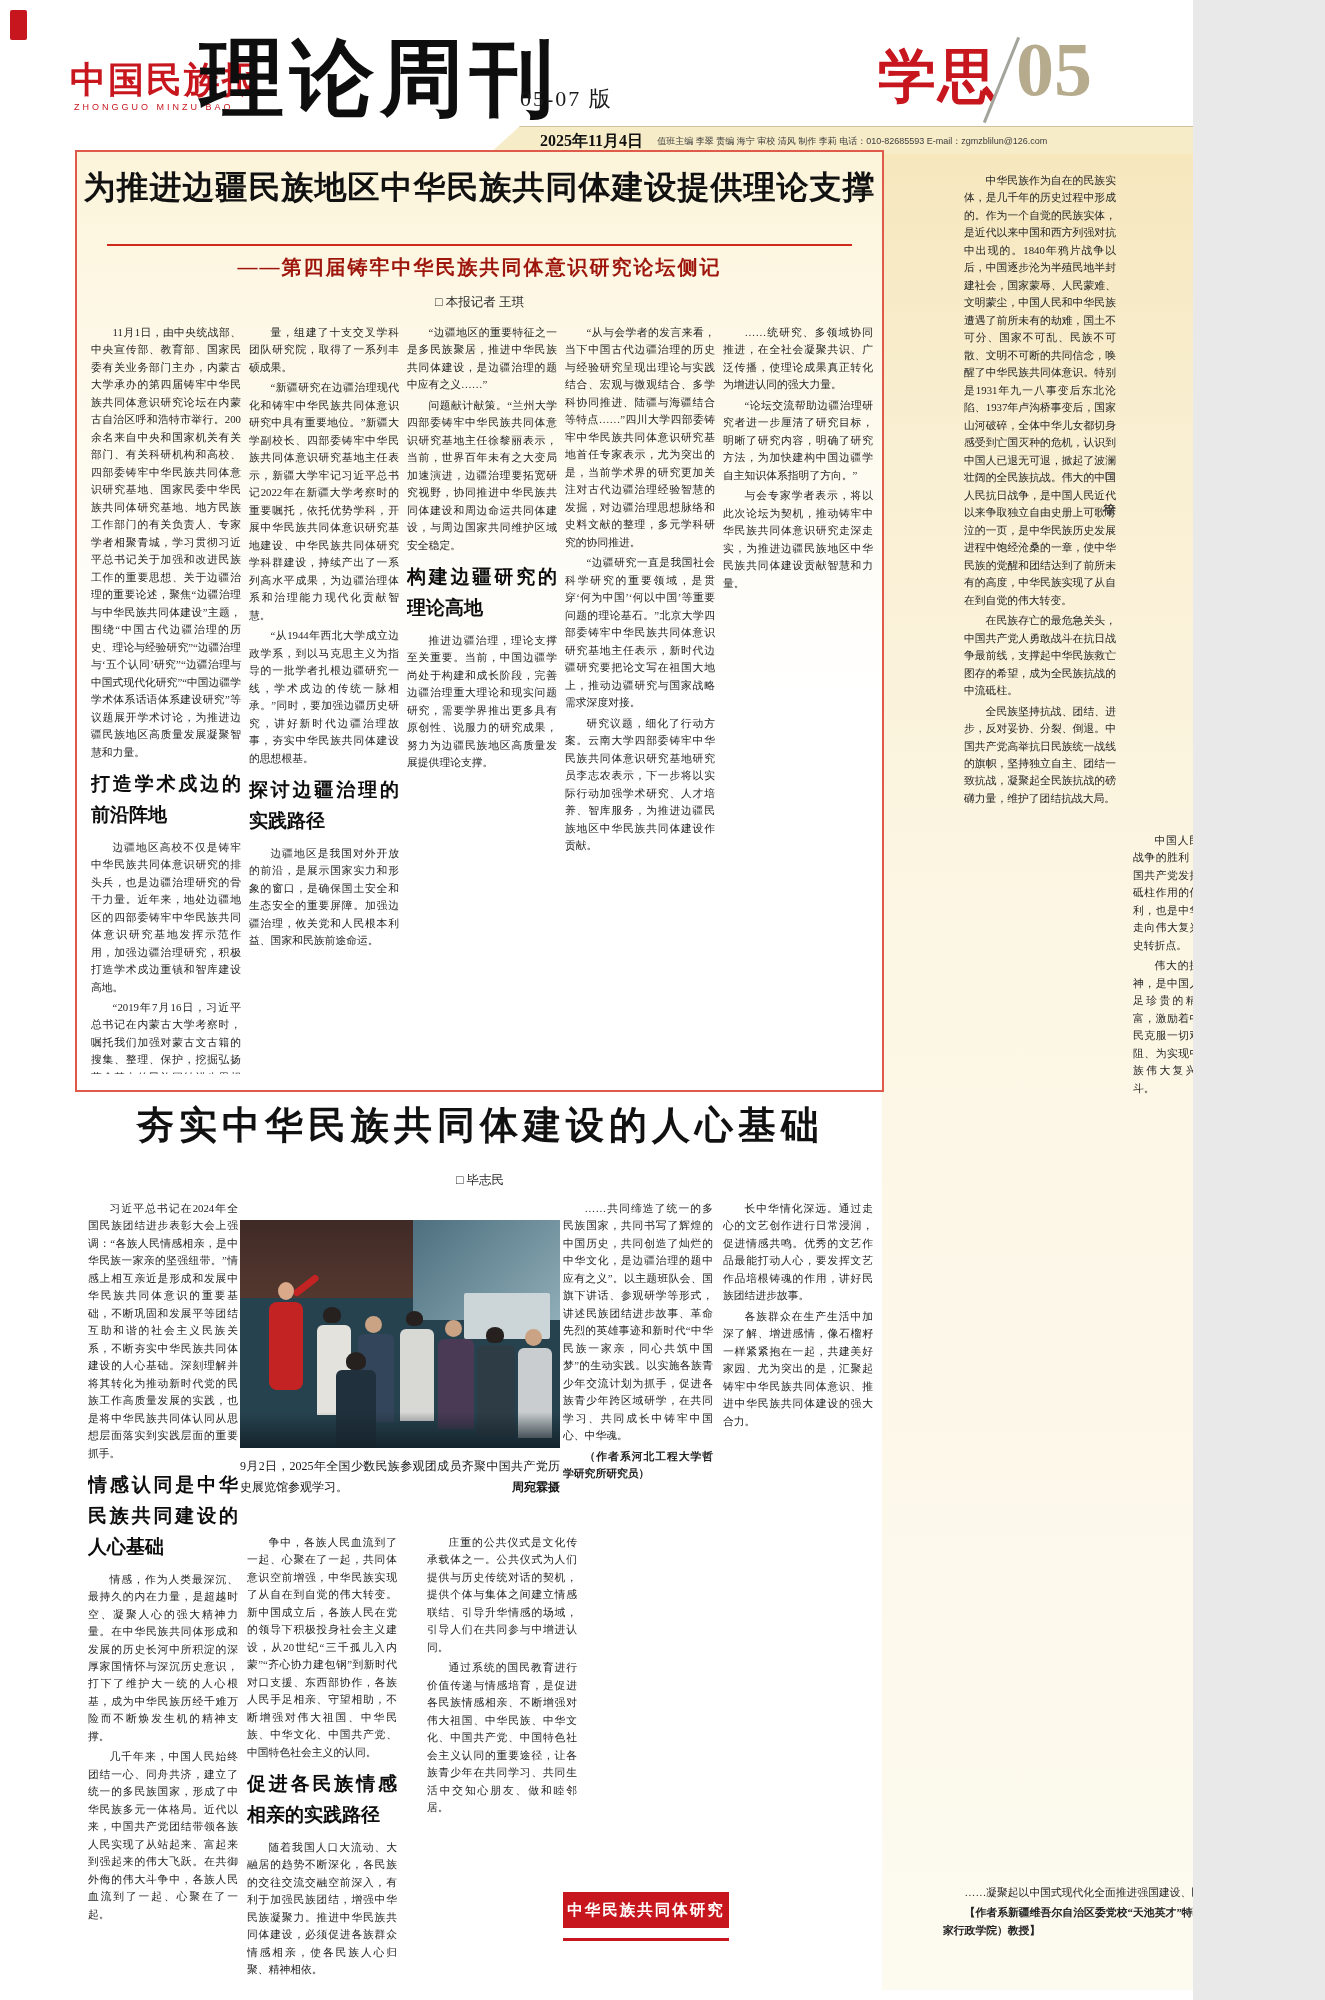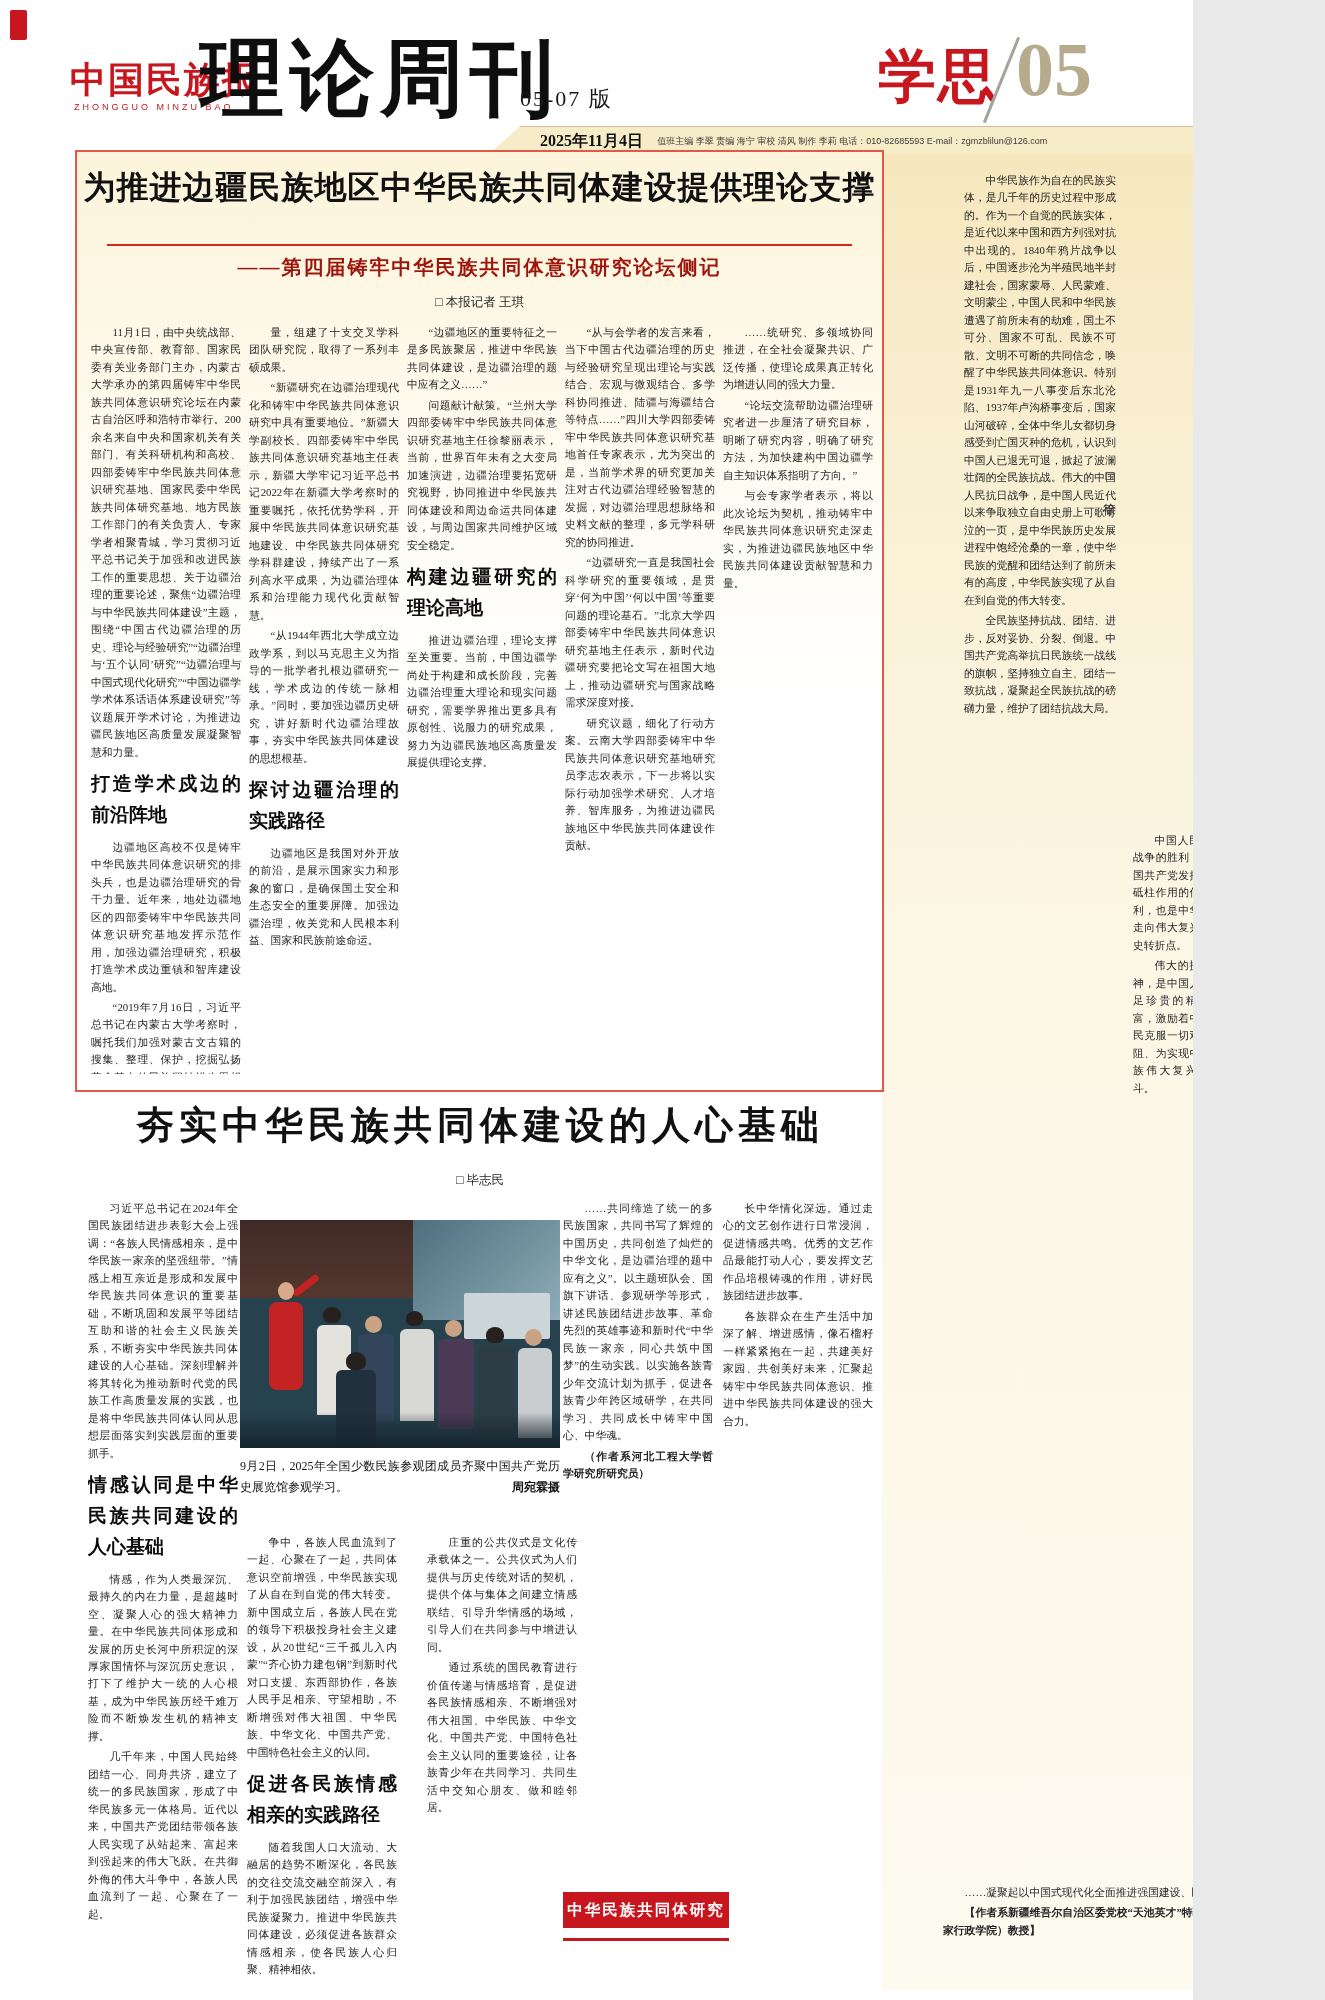--- a/index.html
+++ b/index.html
@@ -136,20 +136,21 @@
     </div>
     <div class="abs coltext mc mc5">
       <p>……统研究、多领域协同推进，在全社会凝聚共识、广泛传播，使理论成果真正转化为增进认同的强大力量。</p>
       <p>“论坛交流帮助边疆治理研究者进一步厘清了研究目标，明晰了研究内容，明确了研究方法，为加快建构中国边疆学自主知识体系指明了方向。”</p>
       <p>与会专家学者表示，将以此次论坛为契机，推动铸牢中华民族共同体意识研究走深走实，为推进边疆民族地区中华民族共同体建设贡献智慧和力量。</p>
     </div>
   </div>
 
   <div class="abs coltext rcol1">
     <p>中华民族作为自在的民族实体，是几千年的历史过程中形成的。作为一个自觉的民族实体，是近代以来中国和西方列强对抗中出现的。1840年鸦片战争以后，中国逐步沦为半殖民地半封建社会，国家蒙辱、人民蒙难、文明蒙尘，中国人民和中华民族遭遇了前所未有的劫难，国土不可分、国家不可乱、民族不可散、文明不可断的共同信念，唤醒了中华民族共同体意识。特别是1931年九一八事变后东北沦陷、1937年卢沟桥事变后，国家山河破碎，全体中华儿女都切身感受到亡国灭种的危机，认识到中国人已退无可退，掀起了波澜壮阔的全民族抗战。伟大的中国人民抗日战争，是中国人民近代以来争取独立自由史册上可歌可泣的一页，是中华民族历史发展进程中饱经沧桑的一章，使中华民族的觉醒和团结达到了前所未有的高度，中华民族实现了从自在到自觉的伟大转变。</p>
+    <p>在民族存亡的最危急关头，中国共产党人勇敢战斗在抗日战争最前线，支撑起中华民族救亡图存的希望，成为全民族抗战的中流砥柱。</p>
     <p>全民族坚持抗战、团结、进步，反对妥协、分裂、倒退。中国共产党高举抗日民族统一战线的旗帜，坚持独立自主、团结一致抗战，凝聚起全民族抗战的磅礴力量，维护了团结抗战大局。</p>
   </div>
 
   <div class="abs vhead">
     <div>从伟大抗战到伟大复兴，</div>
     <div>中华民族共同体思想基础不断巩固</div>
   </div>
   <div class="abs vbyline">□ 徐平</div>
 
   <div class="abs coltext rcol2">
@@ -212,19 +213,19 @@
   <div class="abs coltext b23 b3">
     <p>庄重的公共仪式是文化传承载体之一。公共仪式为人们提供与历史传统对话的契机，提供个体与集体之间建立情感联结、引导升华情感的场域，引导人们在共同参与中增进认同。</p>
     <p>通过系统的国民教育进行价值传递与情感培育，是促进各民族情感相亲、不断增强对伟大祖国、中华民族、中华文化、中国共产党、中国特色社会主义认同的重要途径，让各族青少年在共同学习、共同生活中交知心朋友、做和睦邻居。</p>
   </div>
   <div class="abs coltext bc b4">
     <p>……共同缔造了统一的多民族国家，共同书写了辉煌的中国历史，共同创造了灿烂的中华文化，是边疆治理的题中应有之义”。以主题班队会、国旗下讲话、参观研学等形式，讲述民族团结进步故事、革命先烈的英雄事迹和新时代“中华民族一家亲，同心共筑中国梦”的生动实践。以实施各族青少年交流计划为抓手，促进各族青少年跨区域研学，在共同学习、共同成长中铸牢中国心、中华魂。</p>
     <p class="bold-note">（作者系河北工程大学哲学研究所研究员）</p>
   </div>
   <div class="abs coltext bc b5">
     <p>长中华情化深远。通过走心的文艺创作进行日常浸润，促进情感共鸣。优秀的文艺作品最能打动人心，要发挥文艺作品培根铸魂的作用，讲好民族团结进步故事。</p>
-    <p>各族群众在生产生活中加深了解、增进感情，像石榴籽一样紧紧抱在一起，共建美好家园、共创美好未来，汇聚起铸牢中华民族共同体意识、推进中华民族共同体建设的强大合力。</p>
+    <p>各族群众在生产生活中加深了解、增进感情，像石榴籽一样紧紧抱在一起，共建美好家园、尤为突出的是，汇聚起铸牢中华民族共同体意识、推进中华民族共同体建设的强大合力。</p>
   </div>
 
   <div class="abs banner">中华民族共同体研究</div>
   <div class="abs banner-line"></div>
 
 </div>
 
 </body></html>

